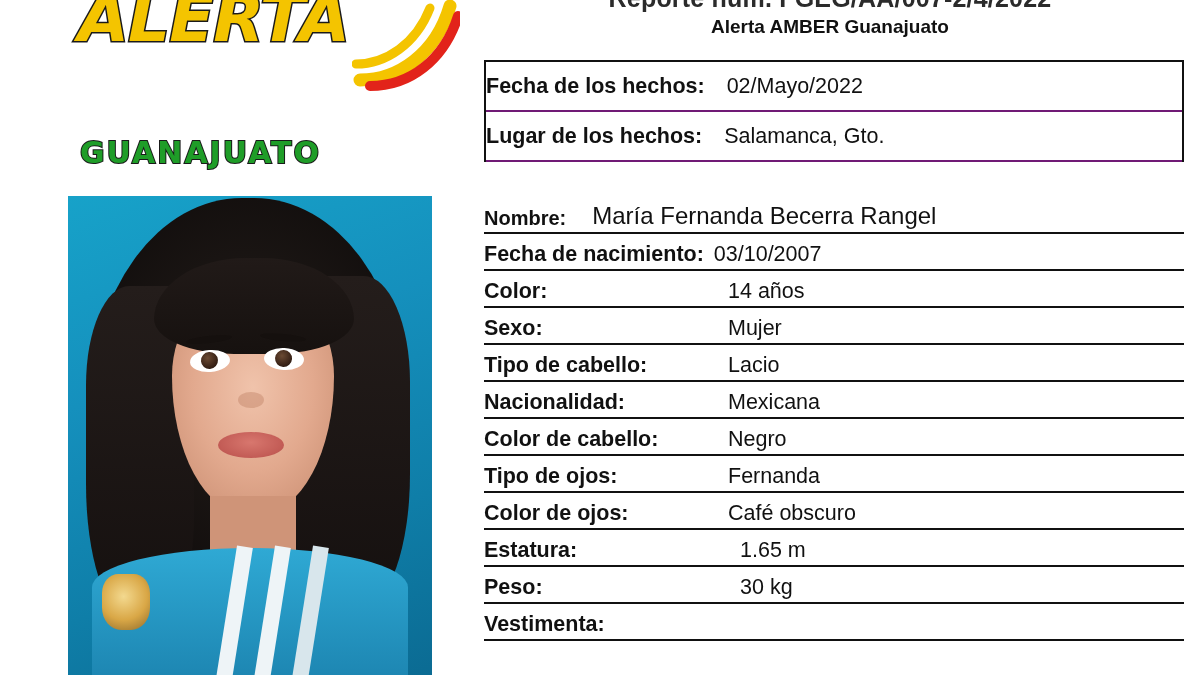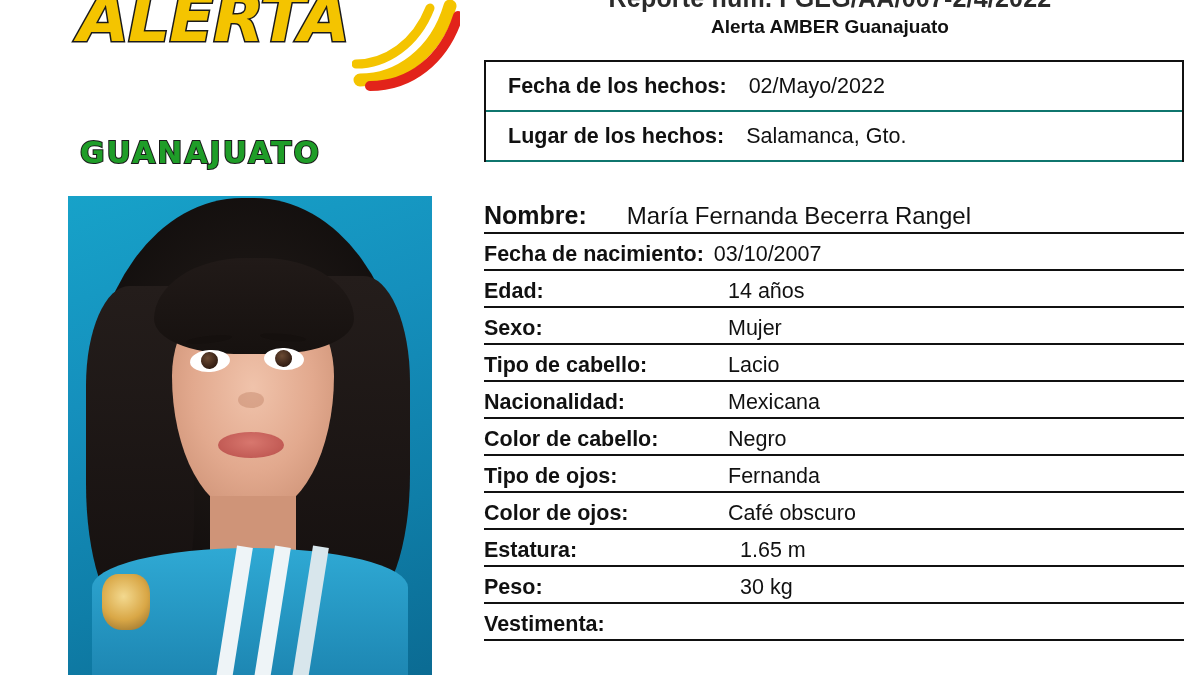--- a/index.html
+++ b/index.html
@@ -264,22 +264,22 @@
     left: 24px;
     top: 60px;
     width: 700px;
     border: 2px solid #111;
     border-bottom: none;
   }
   .box-row {
     display: flex;
     align-items: center;
     height: 50px;
-    border-bottom: 2px solid #0f766e;
-    padding-left: 22px;
+    border-bottom: 2px solid #701a75;
+    padding-left: 0;
   }
   .box-label {
     font-weight: 700;
     font-size: 21.5px;
     color: #111;
     white-space: nowrap;
   }
   .box-value {
     font-size: 21.5px;
     color: #111;
@@ -301,31 +301,31 @@
     border-bottom: 2px solid #111;
     padding-bottom: 2px;
   }
   .u-row.tall { height: 48px; }
   .u-label {
     font-weight: 700;
     font-size: 21.5px;
     color: #111;
     white-space: nowrap;
   }
-  .u-label.big { font-size: 25px; }
+  .u-label.big { font-size: 20px; }
   .u-value {
     font-size: 21.5px;
     color: #111;
     white-space: nowrap;
   }
   .u-value.big { font-size: 24px; }
   .u-value.small { font-size: 20.5px; }
 
   
-  .pad-nombre  { margin-left: 40px; }
+  .pad-nombre  { margin-left: 26px; }
   .pad-fnac    { margin-left: 10px; }
 </style>
 </head>
 <body>
 
 <div class="poster">
 
   <div class="left-col">
 
     <div class="logo-block">
@@ -384,21 +384,21 @@
         <span class="u-label big">Nombre:</span>
         <span class="u-value big pad-nombre">María Fernanda Becerra Rangel</span>
       </div>
 
       <div class="u-row">
         <span class="u-label">Fecha de nacimiento:</span>
         <span class="u-value pad-fnac">03/10/2007</span>
       </div>
 
       <div class="u-row">
-        <span class="u-label" style="min-width:244px">Edad:</span>
+        <span class="u-label" style="min-width:244px">Color:</span>
         <span class="u-value">14 años</span>
       </div>
 
       <div class="u-row">
         <span class="u-label" style="min-width:244px">Sexo:</span>
         <span class="u-value">Mujer</span>
       </div>
 
       <div class="u-row">
         <span class="u-label" style="min-width:244px">Tipo de cabello:</span>

